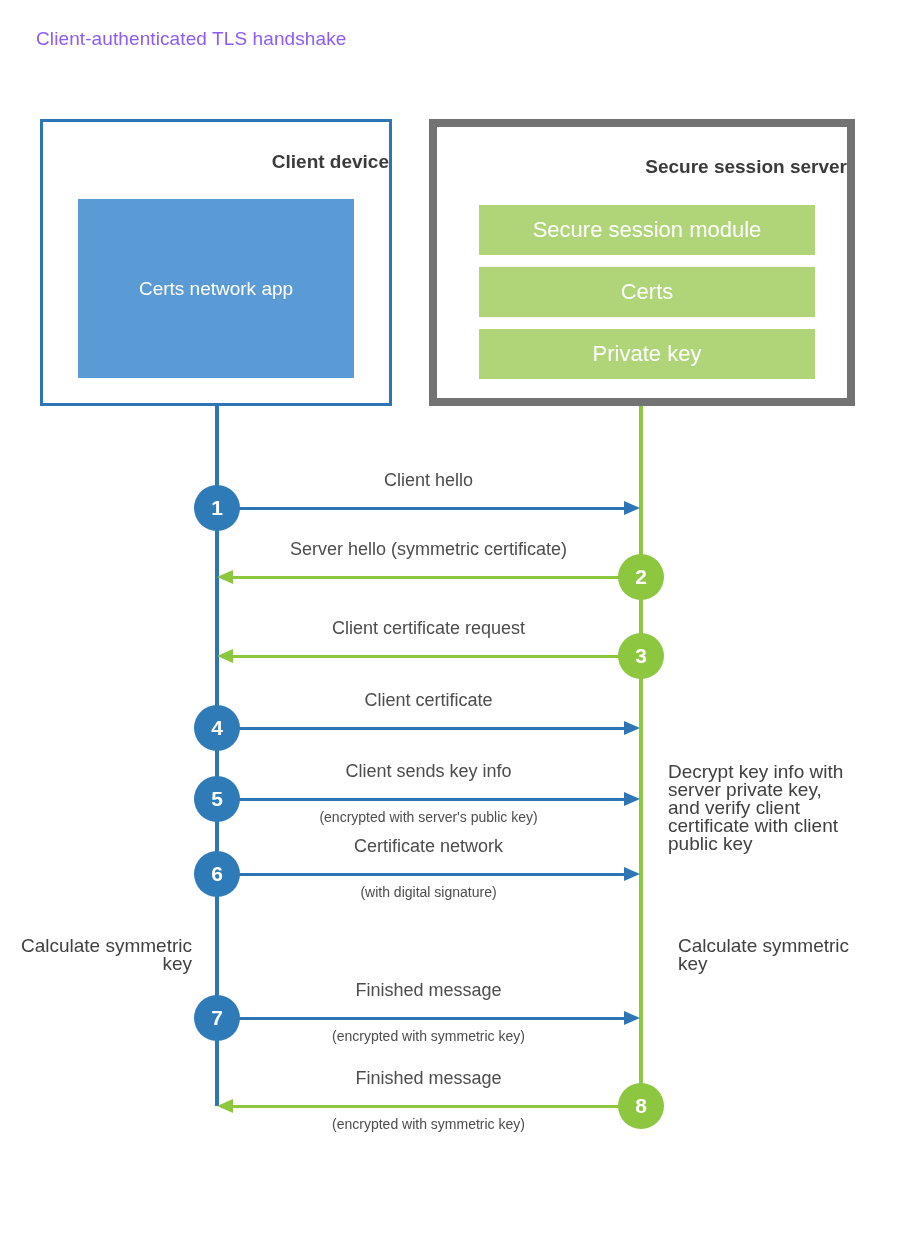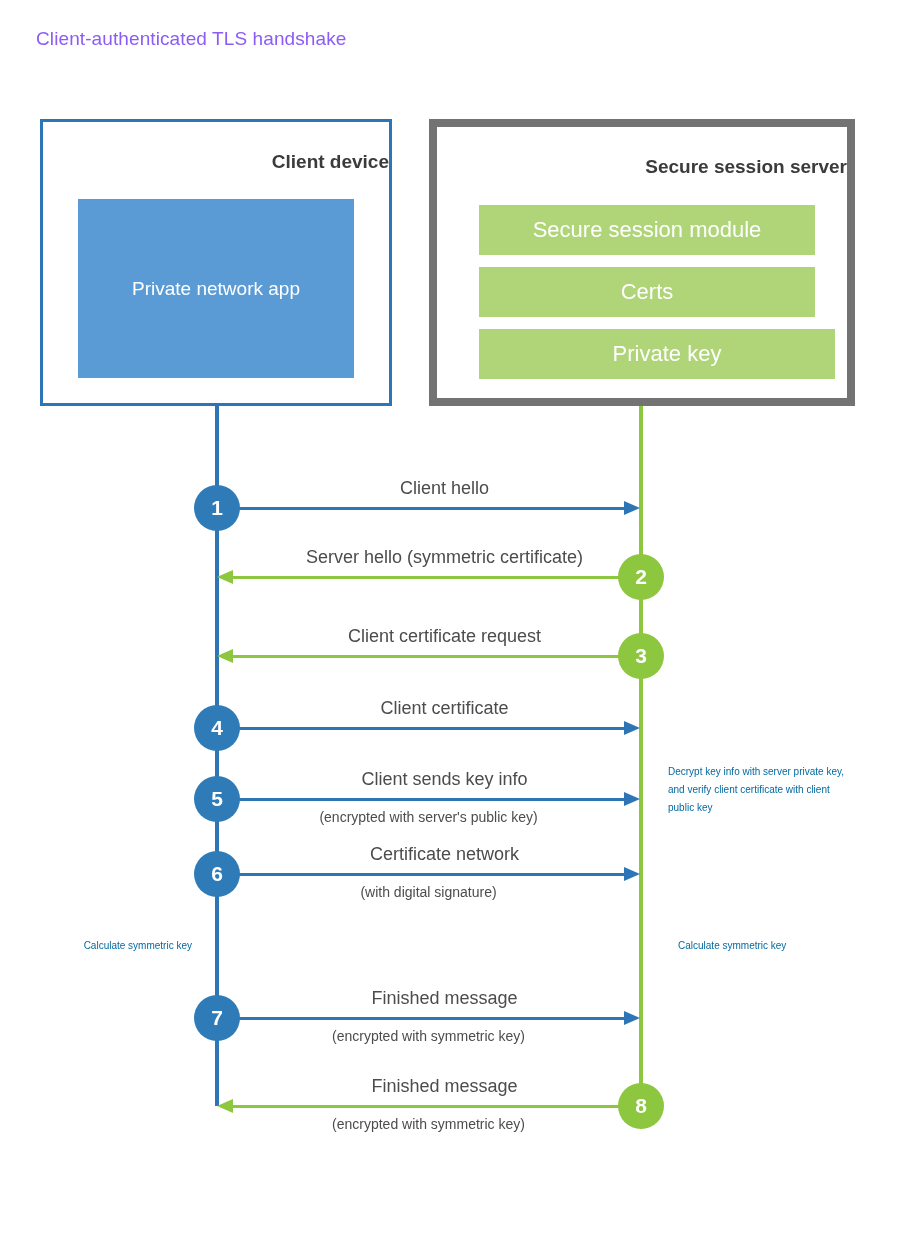--- a/index.html
+++ b/index.html
@@ -88,21 +88,21 @@
     background: #AFD578;
     color: #ffffff;
     font-size: 22px;
     display: flex;
     align-items: center;
     justify-content: center;
     text-align: center;
   }
   .server-bar.b0 { top: 78px; }
   .server-bar.b1 { top: 140px; }
-  .server-bar.b2 { top: 202px; padding-left: 20px; }
+  .server-bar.b2 { top: 202px; }
 
   
   .lifeline {
     position: absolute;
     width: 4px;
   }
   #client-lifeline {
     left: 215px;
     top: 406px;
     height: 700px;
@@ -159,46 +159,45 @@
     color: #ffffff;
     font-size: 21px;
     font-weight: bold;
     top: -22px;
   }
   .msg.to-server .step-circle { left: 194px; background: #2E7BB8; }
   .msg.to-client .step-circle { left: 618px; background: #8DC63F; }
 
   .msg-label {
     position: absolute;
-    left: 196px;
+    left: 180px;
     width: 497px;
     text-align: center;
     font-size: 18px;
     color: #4c4c4c;
     top: -37px;
     white-space: nowrap;
-    margin-top: 8px;
   }
   .msg-sublabel {
     position: absolute;
     left: 180px;
     width: 497px;
     text-align: center;
     font-size: 14px;
     color: #4c4c4c;
     top: 11px;
     white-space: nowrap;
   }
 
   
   .side-note {
     position: absolute;
-    font-size: 10px;
+    font-size: 19px;
     line-height: 18px;
-    color: #0369a1;
+    color: #404040;
   }
   #note-server-decrypt {
     left: 668px;
     top: 763px;
     width: 180px;
     text-align: left;
   }
   #note-client-symkey {
     left: 20px;
     top: 937px;
@@ -214,21 +213,21 @@
 </style>
 </head>
 <body>
 
 <div id="stage">
 
   <div id="page-title">Client-authenticated TLS handshake</div>
 
   <div id="client-box" class="party-box">
     <div class="party-title">Client device</div>
-    <div id="client-app">Private network app</div>
+    <div id="client-app">Certs network app</div>
   </div>
 
   <div id="server-box" class="party-box">
     <div class="party-title">Secure session server</div>
     <div class="server-bar b0">Secure session module</div>
     <div class="server-bar b1">Certs</div>
     <div class="server-bar b2">Private key</div>
   </div>
 
   <div id="client-lifeline" class="lifeline"></div>

